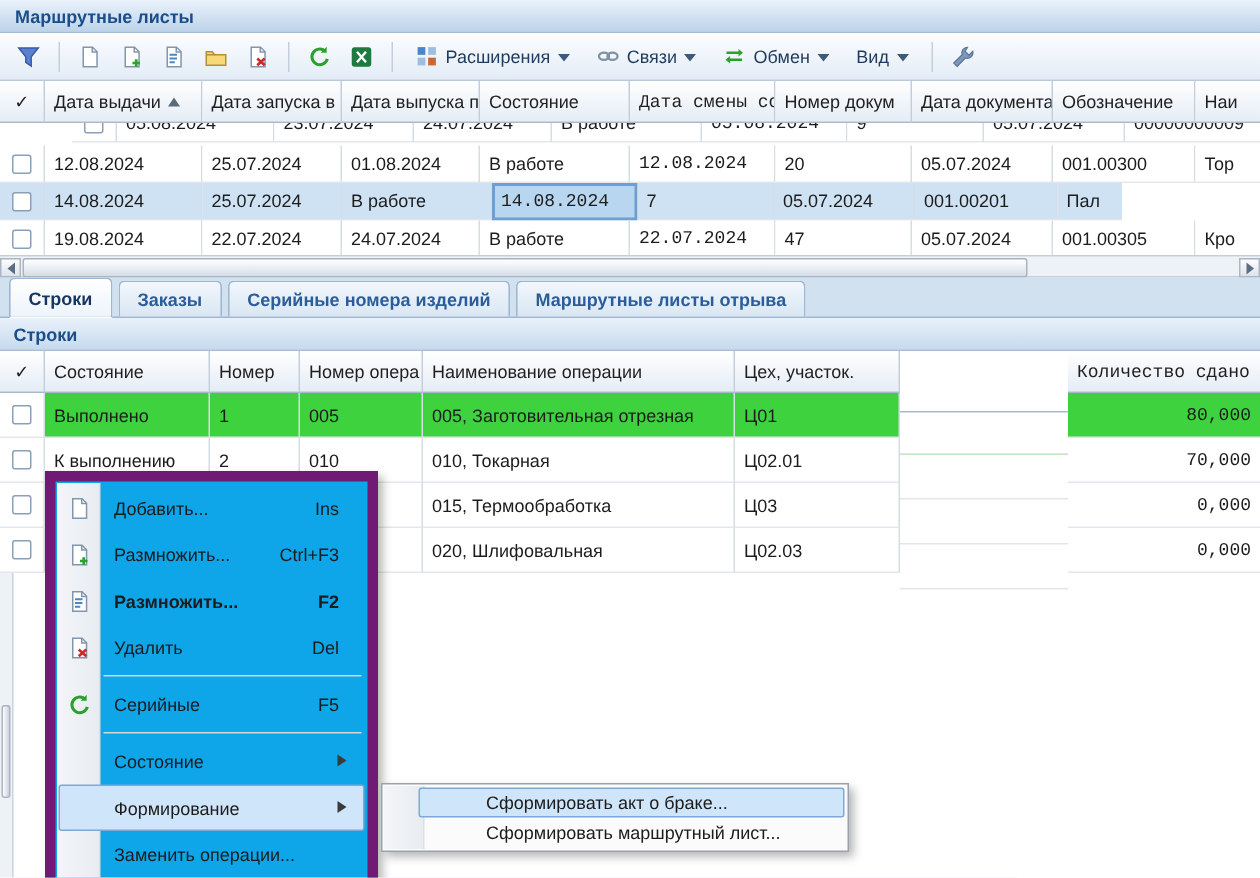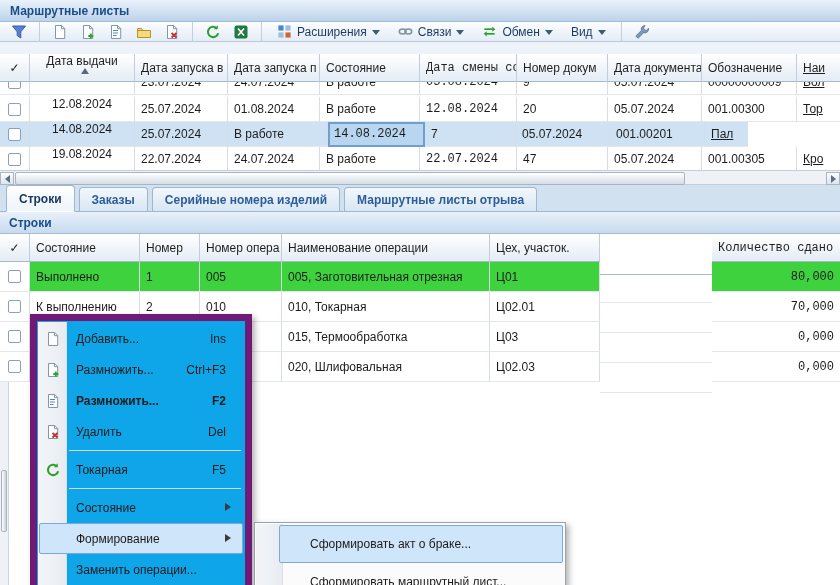--- a/index.html
+++ b/index.html
@@ -11,21 +11,21 @@
   
   .titlebar{
     position:absolute;top:0;left:0;right:0;height:22px;
     background:linear-gradient(#eaf2fb,#bcd3ea);
     border-bottom:1px solid #a4bcd6;
     display:flex;align-items:center;padding-left:10px;box-sizing:border-box;
     font-weight:bold;color:#1b4d8a;
   }
   
   .toolbar{
-    position:absolute;top:22px;left:0;right:0;height:20px;
+    position:absolute;top:22px;left:0;right:0;height:32px;
     background:linear-gradient(#fcfdff,#e3ecf6);
     border-bottom:1px solid #b9c8da;
     display:flex;align-items:center;padding:0 6px;box-sizing:border-box;gap:2px;
   }
   .tb-btn{width:24px;height:24px;display:flex;align-items:center;justify-content:center;border:1px solid transparent;border-radius:3px;}
   .tb-sep{width:1px;height:20px;background:#c3cfdd;margin:0 5px;}
   .tb-drop{
     height:24px;display:flex;align-items:center;gap:5px;padding:0 7px;
     border:1px solid transparent;border-radius:3px;color:#1c3b5e;
   }
@@ -46,26 +46,26 @@
   .th{
     background:linear-gradient(#ffffff,#e4ecf5);
     border-right:1px solid #c2cddb;border-bottom:1px solid #a9b9cc;
     color:#1f1f1f;
   }
   .center{justify-content:center;padding:0;}
   .num{justify-content:flex-end;}
   .checkbox{width:13px;height:13px;background:#fff;border:1px solid #8aa0b8;border-radius:2px;box-sizing:border-box;}
   .sort-asc{width:0;height:0;border-left:4px solid transparent;border-right:4px solid transparent;border-bottom:6px solid #5a6a7a;margin-left:5px;display:inline-block;}
   
-  .row-clip{height:15px;overflow:hidden;position:relative;}
+  .row-clip{height:15px;overflow:hidden;position:relative;padding-left:48px;}
   .row-clip .tg-row{margin-top:-12px;}
   
-  .w-t0{width:30px;}.w-t1{width:105px;flex-direction:column;}.w-t2{width:93px;}.w-t3{width:92px;}
+  .w-t0{width:30px;}.w-t1{width:105px;}.w-t2{width:93px;}.w-t3{width:92px;}
   .w-t4{width:100px;}.w-t5{width:97px;font-family:Liberation Mono, monospace;}.w-t6{width:91px;}.w-t7{width:94px;}
-  .w-t8{width:95px;}.w-t9{width:43px;border-right:none;text-decoration:underline;}
+  .w-t8{width:95px;}.w-t9{width:43px;border-right:none;}
   
   .w-b0{width:30px;}.w-b1{width:110px;}.w-b2{width:60px;}.w-b3{width:82px;text-align:right;}
   .w-b4{width:208px;text-align:center;}.w-b5{width:110px;}.w-b6{width:112px;margin-top:40px;}.w-b7{width:128px;border-right:none;font-family:Liberation Mono, monospace;}
   
   .row-sel > .cell{background:var(--row-selected-blue,#cfe2f4);}
   .row-sel > .cell.focus{background:var(--cell-focus-blue,#b9d6f0);outline:2px solid #6f9fd0;outline-offset:-2px;}
   .row-done > .cell{background:var(--row-done-green,#3fd23f);}
   .row-done > .cell.checkcol{background:#fff;}
   
   .hscroll{position:absolute;top:170px;left:0;right:0;height:15px;background:#eef2f7;border-top:1px solid #c4cfdc;border-bottom:1px solid #c4cfdc;box-sizing:border-box;}
@@ -119,21 +119,21 @@
   .ctx-arrow{position:absolute;right:7px;top:10px;width:0;height:0;border:4px solid transparent;border-left:6px solid #3a3a3a;}
   .ctx-sep{height:7px;position:relative;margin-left:32px;margin-right:4px;}
   .ctx-sep::after{content:"";position:absolute;left:0;right:0;top:3px;height:1px;background:#d4d8dd;}
   
   .ctx-submenu{
     position:absolute;left:254px;top:522px;width:312px;
     background:#fbfbfb;border:1px solid #9aa3ad;
     box-shadow:3px 3px 6px rgba(0,0,0,0.30);
     padding:2px 0;box-sizing:border-box;z-index:21;
   }
-  .ctx-submenu .ctx-item{height:38px;padding-left:30px;margin-left:24px;}
+  .ctx-submenu .ctx-item{height:20px;padding-left:44px;margin-left:24px;}
   .sub-gutter{position:absolute;left:1px;top:1px;bottom:1px;width:26px;background:linear-gradient(90deg,#f3f5f8,#e8ecf1);border-right:1px solid #dcdfe3;}
 </style>
 </head>
 <body>
 
 <div class="titlebar">
   <span>Маршрутные листы</span>
 </div>
 
 <div class="toolbar">
@@ -231,21 +231,21 @@
 </div>
 
 <div class="grid-area-top">
   <div class="grid-header">
     <div class="cell th w-t0 center">✓</div>
     <div class="cell th w-t1">
       <span>Дата выдачи</span>
       <span class="sort-asc"></span>
     </div>
     <div class="cell th w-t2">Дата запуска в</div>
-    <div class="cell th w-t3">Дата запуска п</div>
+    <div class="cell th w-t3">Дата выпуска п</div>
     <div class="cell th w-t4">Состояние</div>
     <div class="cell th w-t5">Дата смены сос</div>
     <div class="cell th w-t6">Номер докум</div>
     <div class="cell th w-t7">Дата документа</div>
     <div class="cell th w-t8">Обозначение</div>
     <div class="cell th w-t9">Наи</div>
   </div>
 
   <div class="row-clip">
     <div class="grid-row tg-row">
@@ -459,21 +459,21 @@
 
   <div class="ctx-sep"></div>
 
   <div class="ctx-item">
     <span class="ctx-icon">
       <svg width="16" height="16" viewBox="0 0 16 16">
           <path d="M13.2 9.2A5.2 5.2 0 1 1 11.6 4" fill="none" stroke="#2ca02c" stroke-width="2"></path>
           <path d="M12.8 1.2v4h-4z" fill="#2ca02c"></path>
         </svg>
     </span>
-    <span class="ctx-label">Токарная</span>
+    <span class="ctx-label">Серийные</span>
     <span class="ctx-short">F5</span>
   </div>
 
   <div class="ctx-sep"></div>
 
   <div class="ctx-item">
     <span class="ctx-label">Состояние</span>
     <span class="ctx-arrow"></span>
   </div>
 

